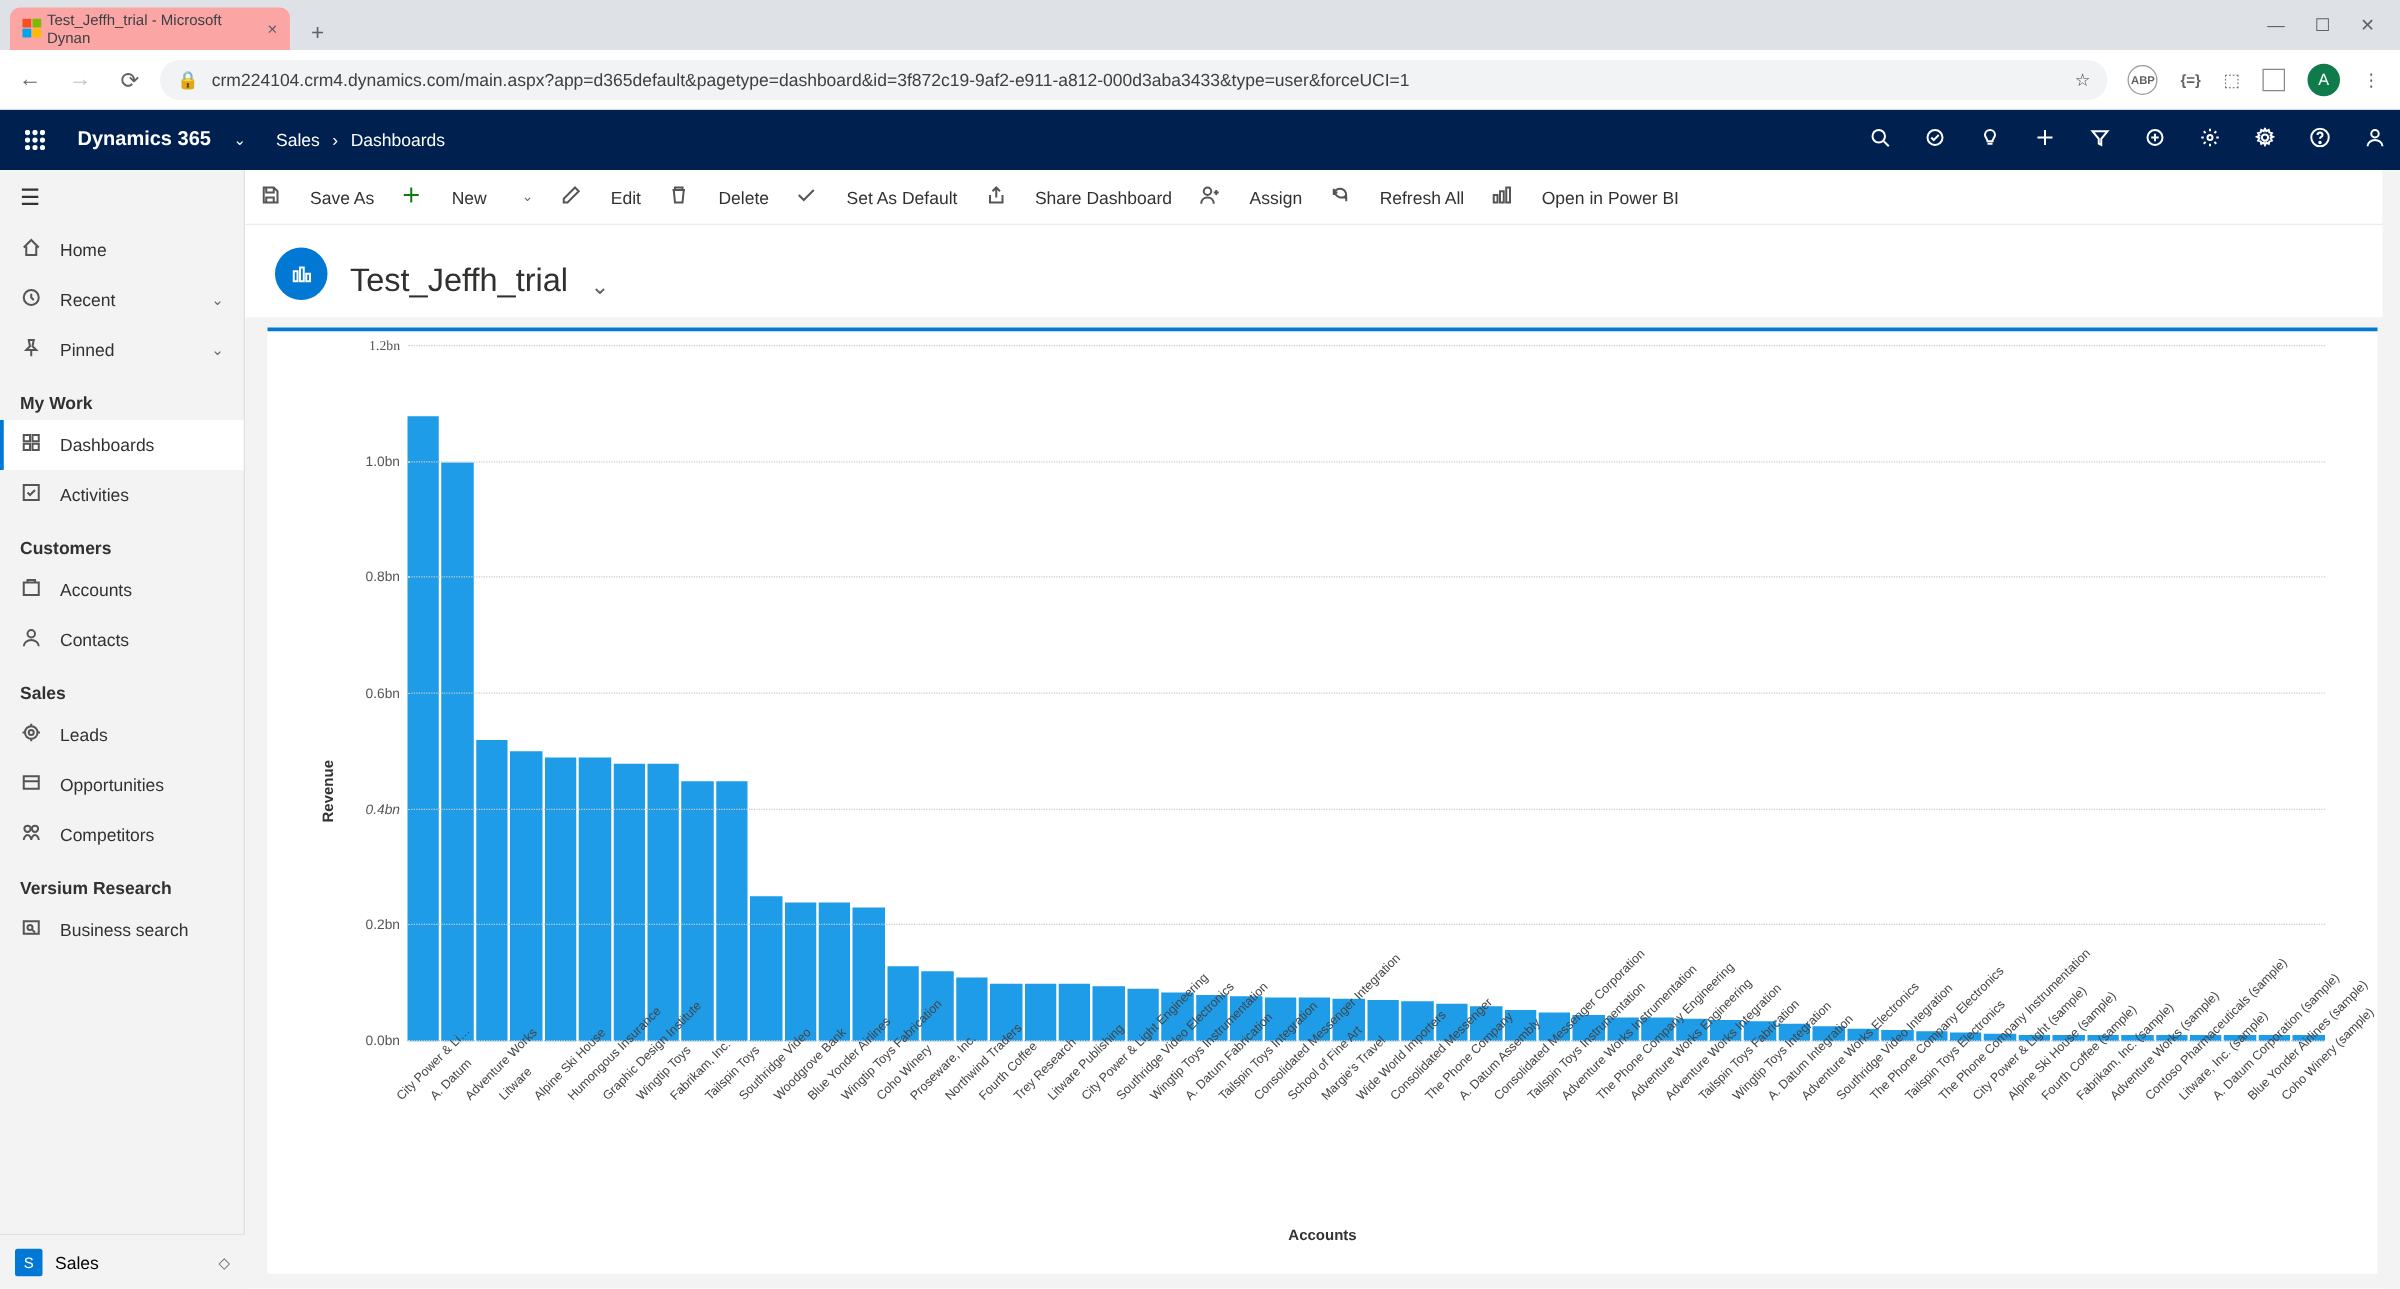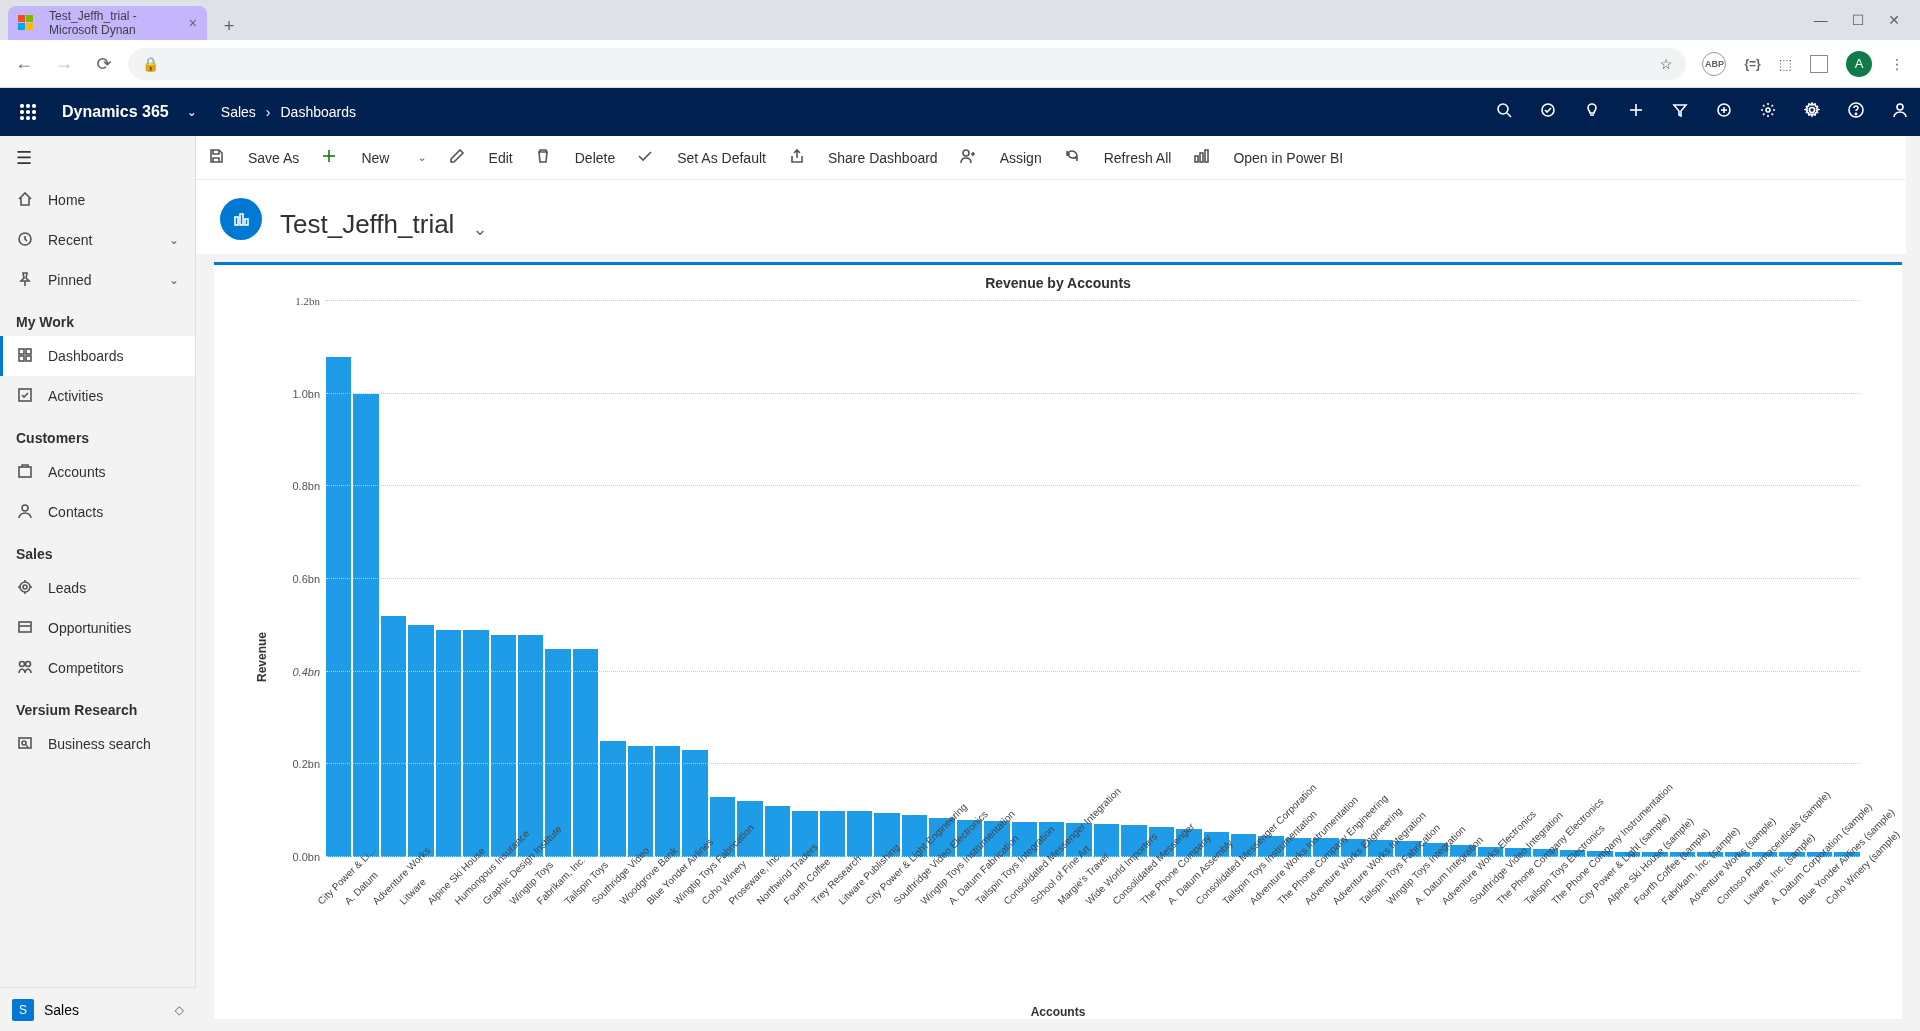--- a/index.html
+++ b/index.html
@@ -1,20 +1,20 @@
 <!DOCTYPE html>
 <html><head>
 <meta charset="utf-8">
 <style>
 * { margin: 0; padding: 0; box-sizing: border-box; font-family: "Segoe UI", Arial, sans-serif; }
 body { width: 1920px; height: 1031px; overflow: hidden; background: #fff; }
 
 
 .browser-tabbar { height: 40px; background: #dee1e6; display: flex; align-items: flex-end; padding: 0 8px; }
-.browser-tab { background: #c4b5fd; height: 34px; width: 199px; border-radius: 8px 8px 0 0; display: flex; align-items: center; padding: 0 10px; gap: 16px; font-size: 12px; color: #3c4043; }
+.browser-tab { background: #fca5a5; height: 34px; width: 224px; border-radius: 8px 8px 0 0; display: flex; align-items: center; padding: 0 10px; gap: 4px; font-size: 12px; color: #3c4043; }
 .browser-tab .favicon { width: 16px; height: 16px; }
 .browser-tab .close { margin-left: auto; font-size: 14px; color: #5f6368; }
 .new-tab { width: 28px; height: 28px; display: flex; align-items: center; justify-content: center; color: #5f6368; font-size: 18px; margin-left: 8px; }
 .window-controls { margin-left: auto; display: flex; gap: 24px; padding-right: 12px; color: #5f6368; font-size: 14px; align-self: center; }
 
 .browser-toolbar { height: 48px; background: #fff; border-bottom: 1px solid #dadce0; display: flex; align-items: center; padding: 0 8px; gap: 8px; }
 .nav-btn { width: 32px; height: 32px; display: flex; align-items: center; justify-content: center; color: #5f6368; font-size: 18px; }
 .address-bar { flex: 1; height: 32px; background: #f1f3f4; border-radius: 16px; display: flex; align-items: center; padding: 0 14px; gap: 10px; font-size: 14px; color: #3c4043; }
 .ext-icons { display: flex; gap: 18px; align-items: center; padding: 0 8px; color: #5f6368; font-size: 14px; }
 .avatar-dot { width: 26px; height: 26px; border-radius: 50%; background: #0f7b4a; color: #fff; display: flex; align-items: center; justify-content: center; font-size: 13px; }
@@ -94,20 +94,21 @@
     <span>✕</span>
   </div>
 </div>
 
 <div class="browser-toolbar">
   <div class="nav-btn">←</div>
   <div class="nav-btn" style="color:#bdc1c6">→</div>
   <div class="nav-btn">⟳</div>
   <div class="address-bar">
     <span>🔒</span>
+    <span>crm224104.crm4.dynamics.com/main.aspx?app=d365default&amp;pagetype=dashboard&amp;id=3f872c19-9af2-e911-a812-000d3aba3433&amp;type=user&amp;forceUCI=1</span>
     <span style="margin-left:auto">☆</span>
   </div>
   <div class="ext-icons">
     <span style="border:1px solid #999;border-radius:50%;width:24px;height:24px;display:flex;align-items:center;justify-content:center;font-size:9px;font-weight:600">ABP</span>
     <span style="font-size:12px;font-weight:600">{=}</span>
     <span>⬚</span>
     <span style="border:1.5px solid #888;width:18px;height:18px;display:inline-block"></span>
     <span class="avatar-dot">A</span>
     <span>⋮</span>
   </div>
@@ -348,21 +349,20 @@
             <rect x="7" y="3" width="3" height="11"></rect>
             <rect x="12" y="8" width="3" height="6"></rect>
           </svg>
       </div>
       <div class="page-title">Test_Jeffh_trial</div>
       <span style="color:#666;font-size:18px">⌄</span>
     </div>
 
     <div class="dash-area">
       <div class="chart-card">
-        <div class="chart-title">Revenue by Accounts</div>
         <div class="chart-wrap">
           <div class="y-axis-label">Revenue</div>
           <div class="plot" id="plot">
             <div class="bars" id="bars">
                 <div class="bar" style="height: 90%;"></div>
                 <div class="bar" style="height: 83.3333%;"></div>
                 <div class="bar" style="height: 43.3333%;"></div>
                 <div class="bar" style="height: 41.6667%;"></div>
                 <div class="bar" style="height: 40.8333%;"></div>
                 <div class="bar" style="height: 40.8333%;"></div>

